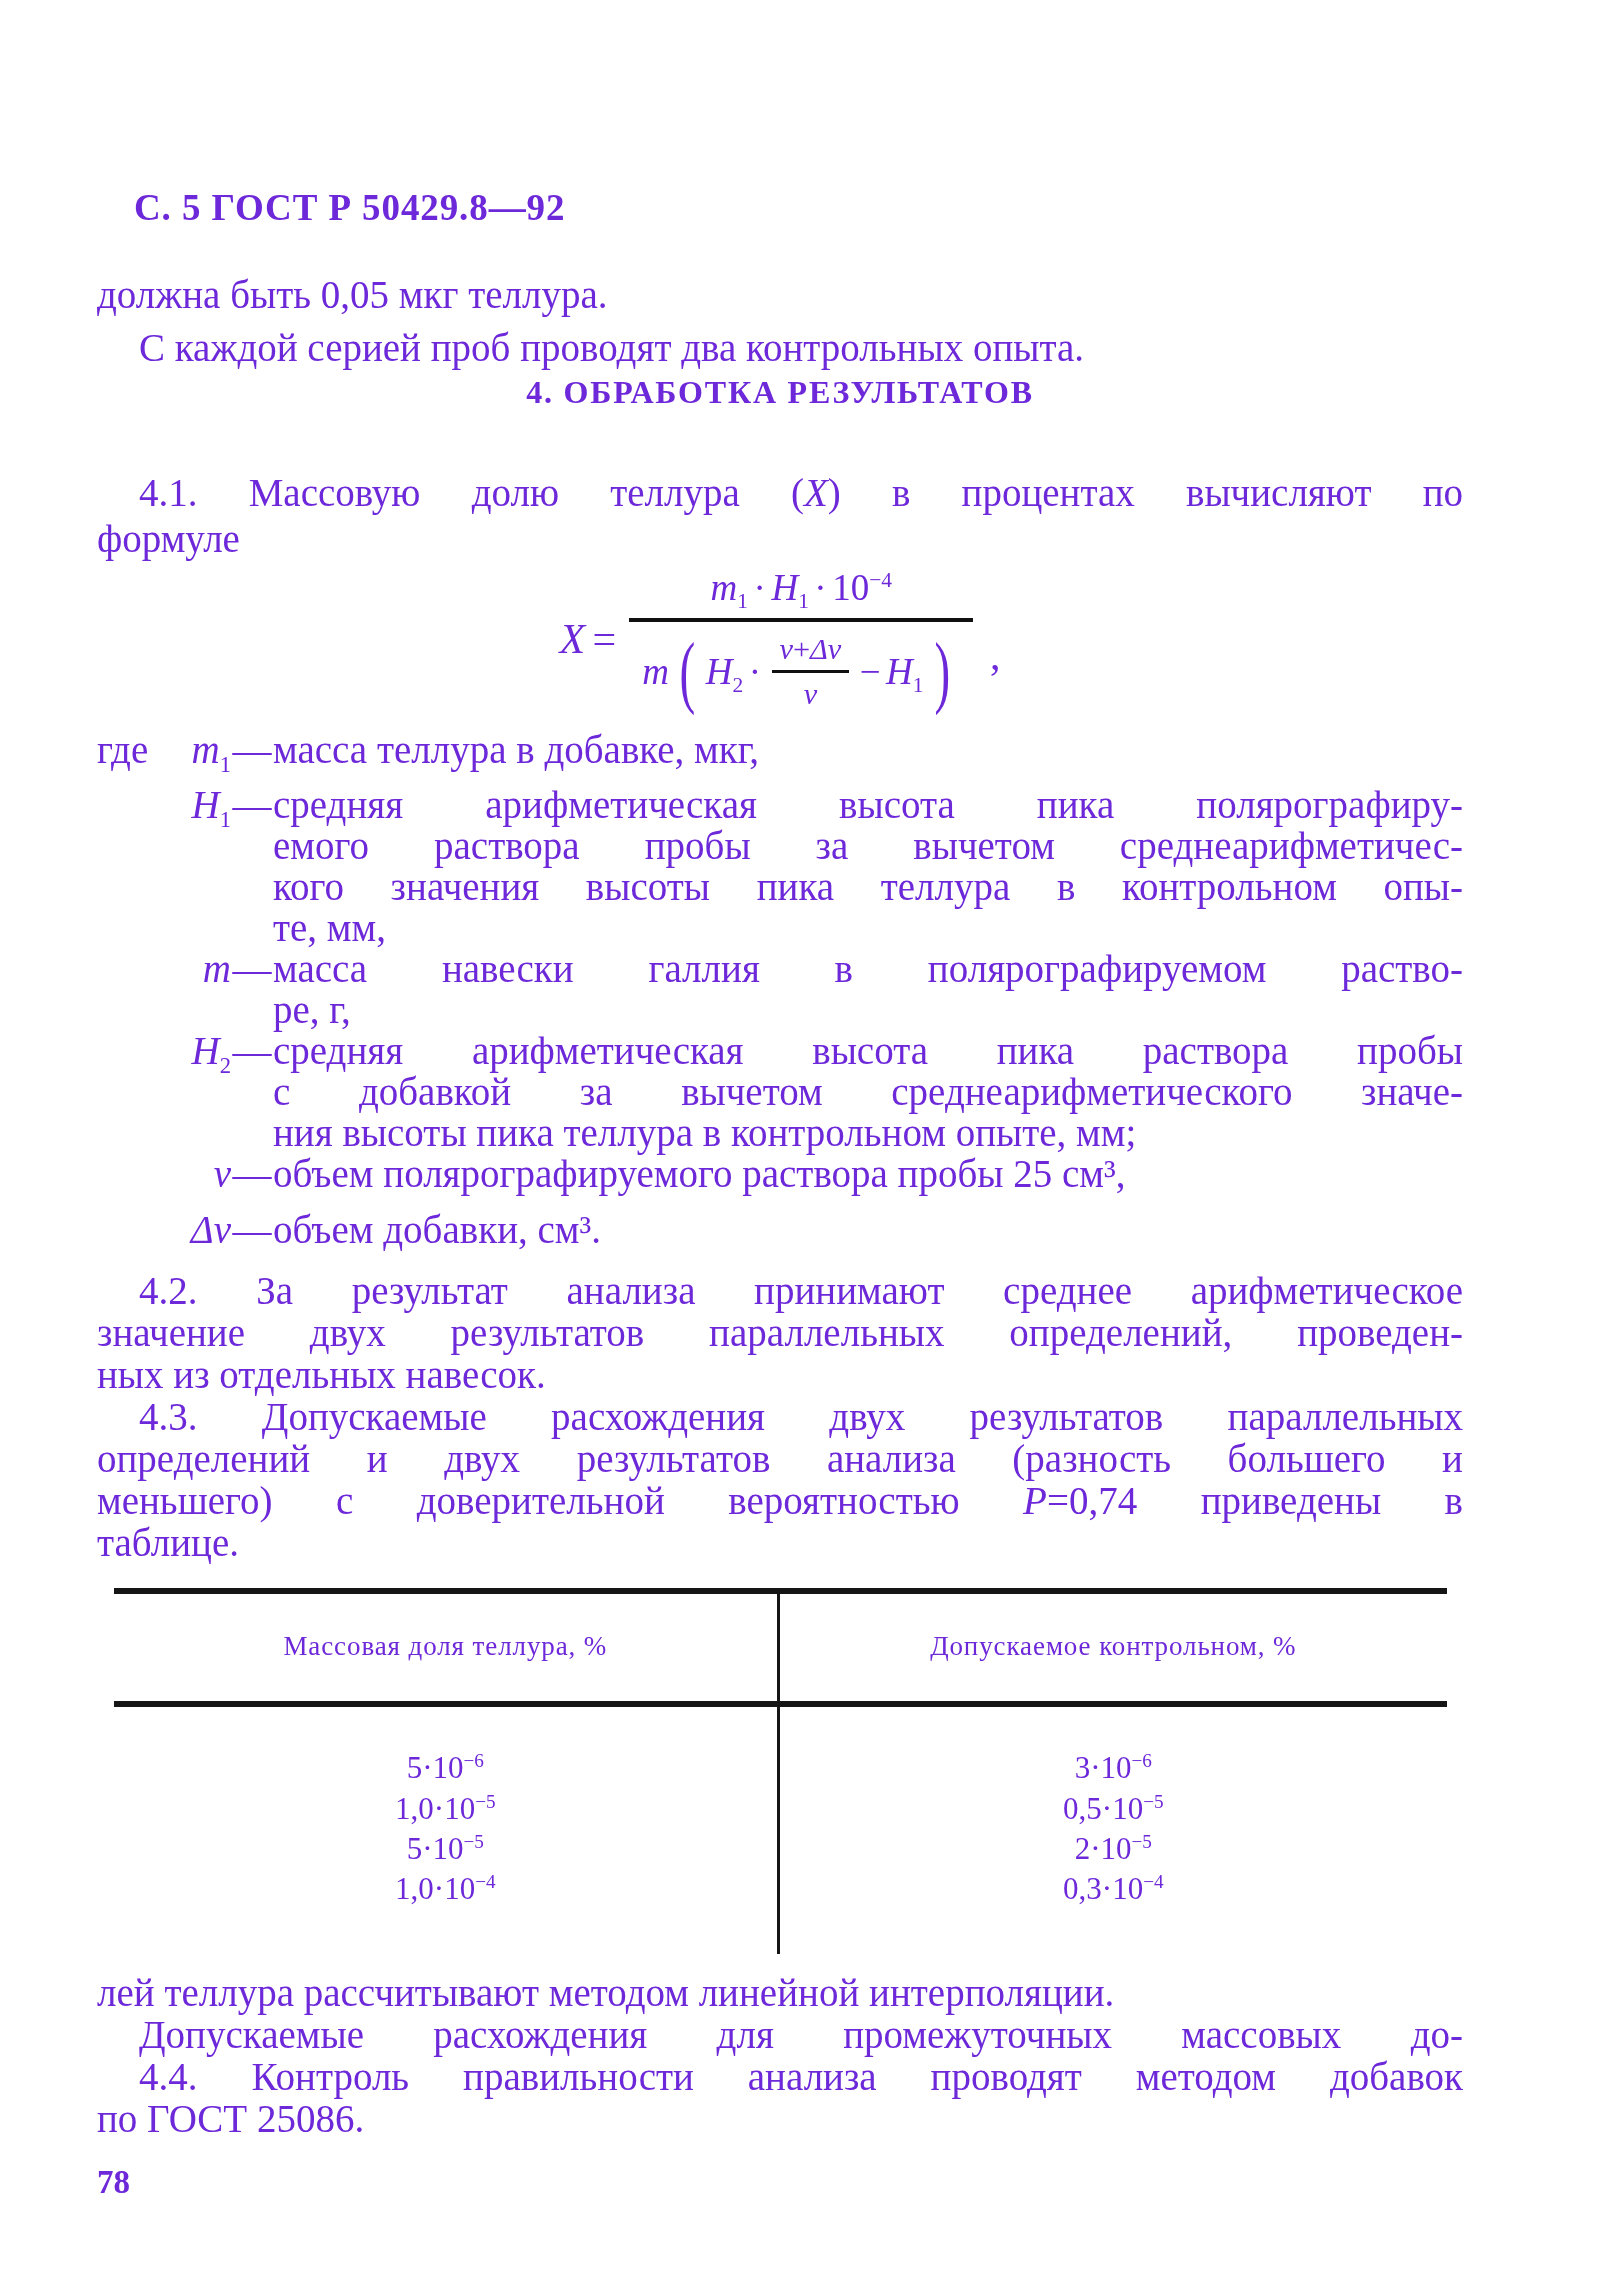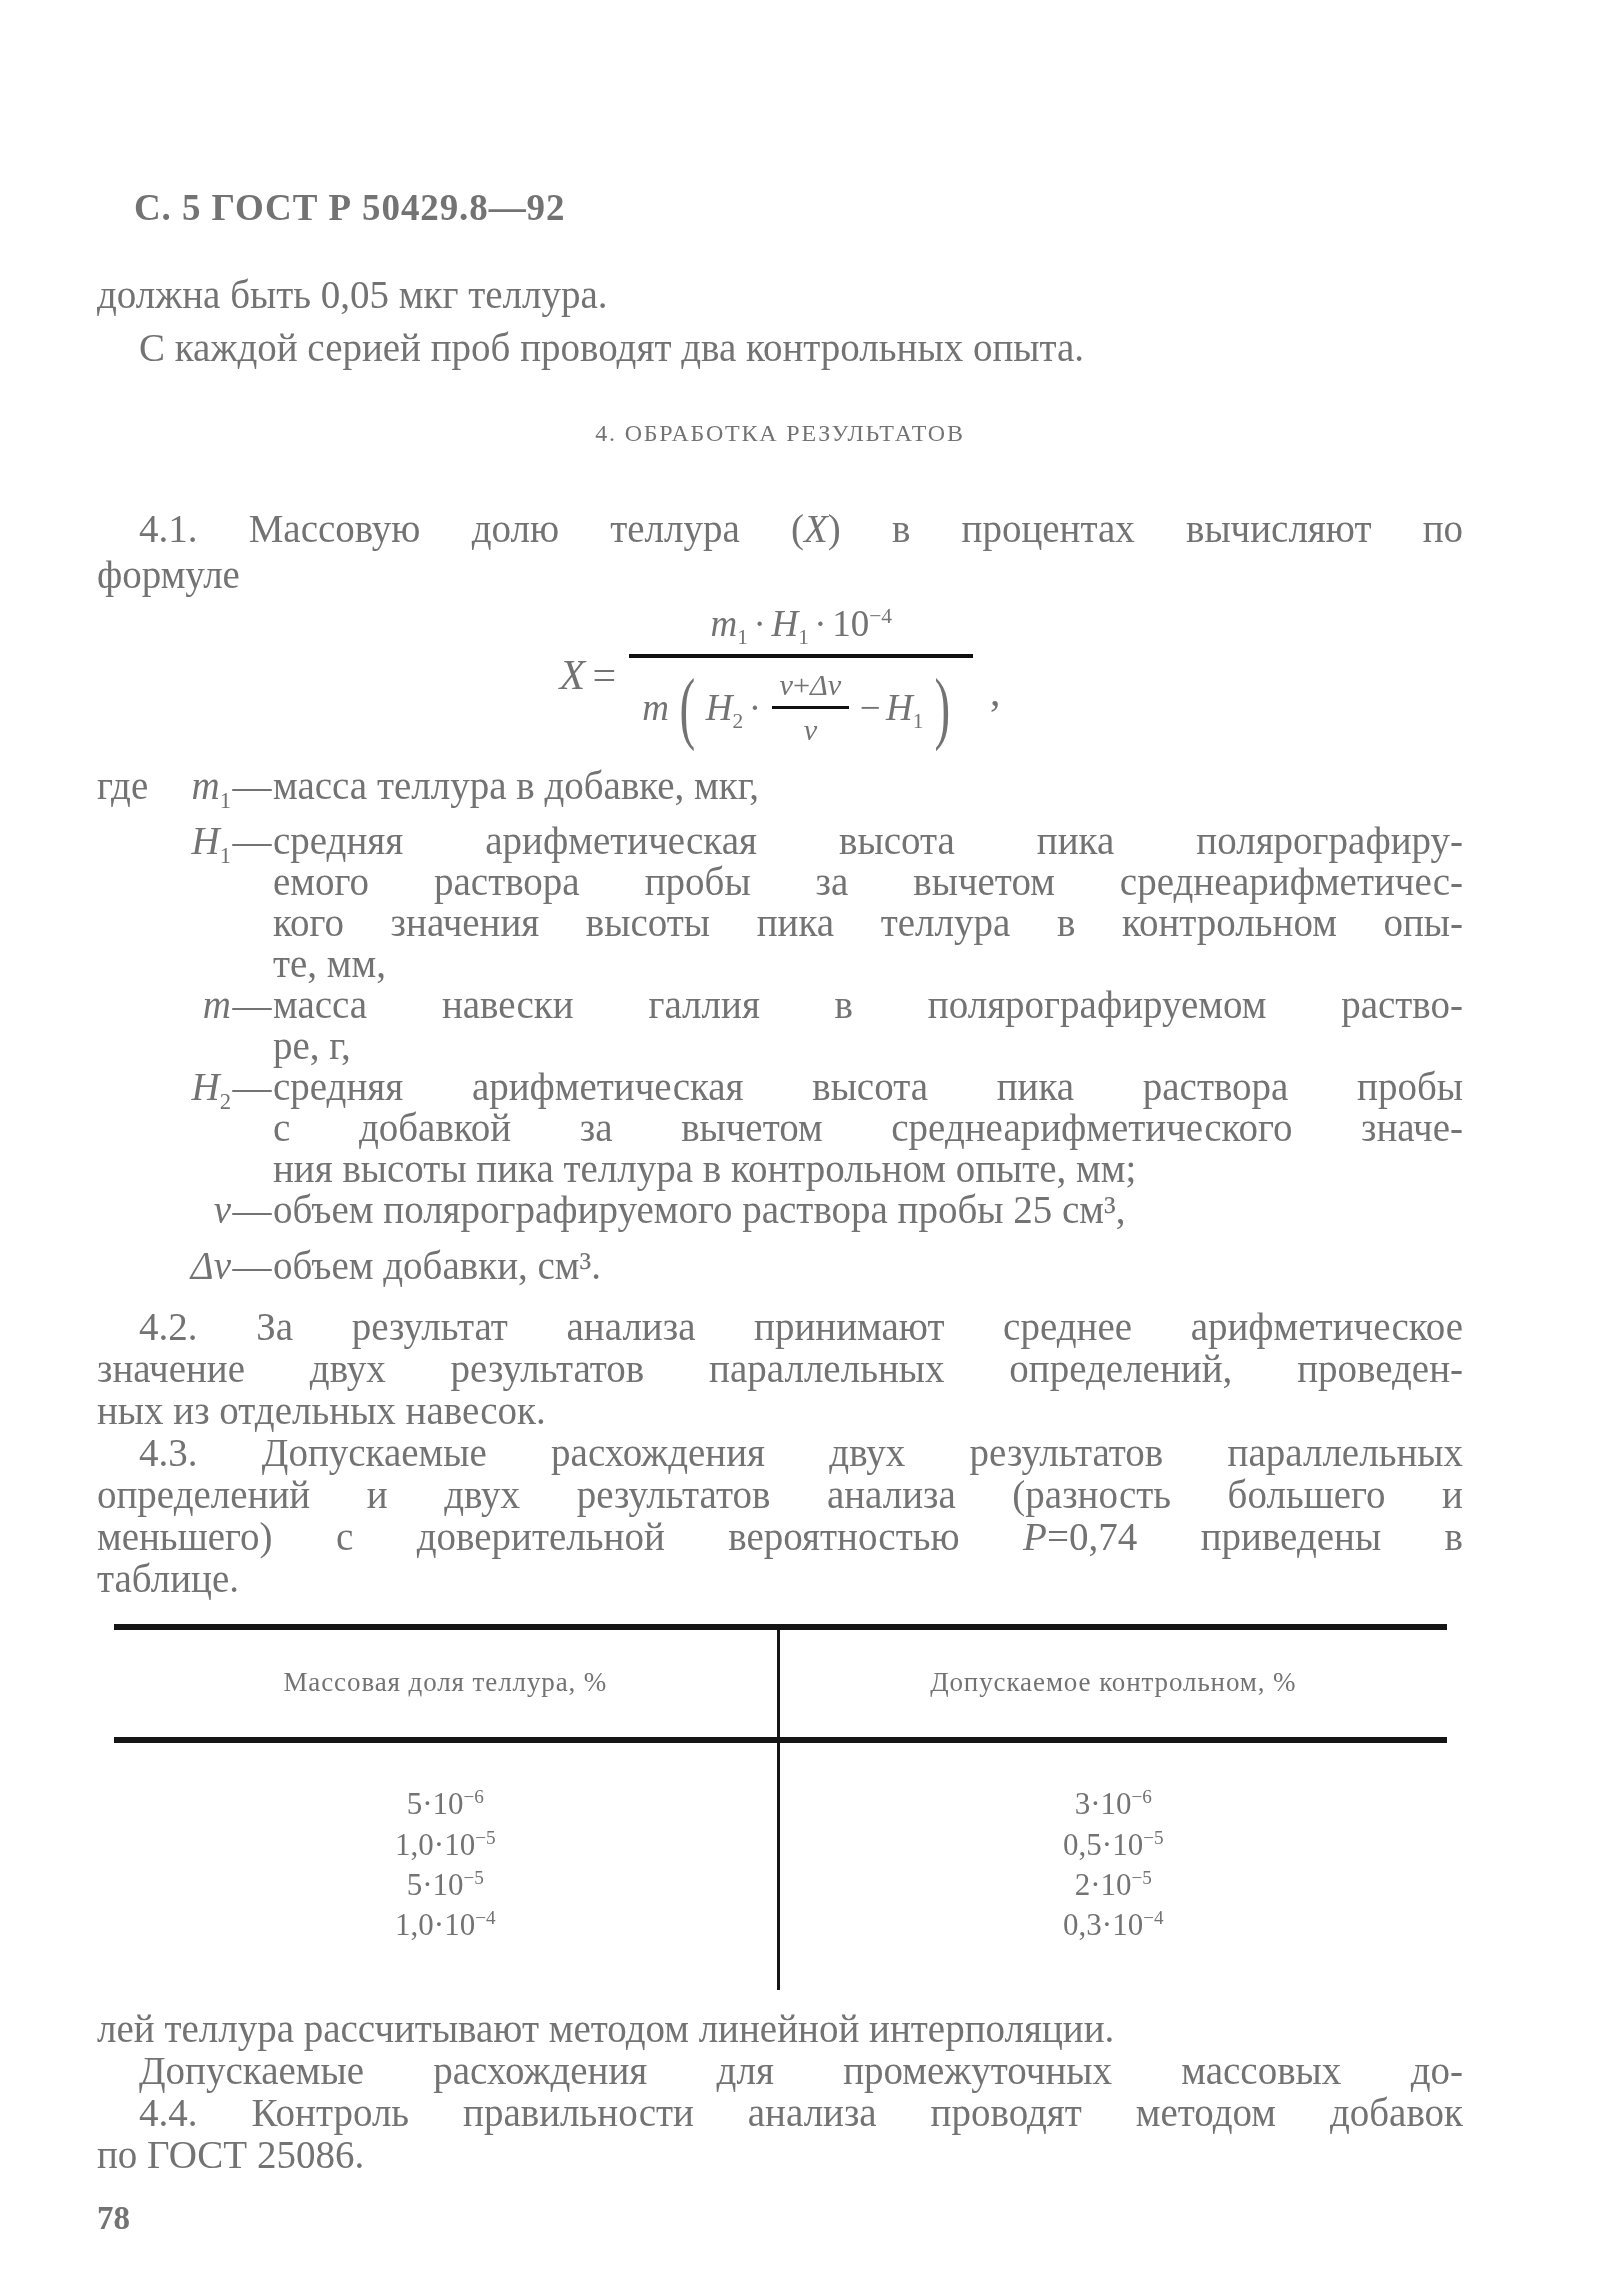--- a/index.html
+++ b/index.html
@@ -2,21 +2,21 @@
 <html style="font-size:14.8px"><head>
 <meta charset="utf-8">
 <style>
   * { box-sizing: border-box; }
   html, body { margin: 0; padding: 0; background: #ffffff; }
   .page {
     position: relative;
     width: 1616px;
     height: 2293px;
     background: #ffffff;
-    color: #737373;
+    color: #6d28d9;
     font-family: "Liberation Serif", "DejaVu Serif", serif;
     overflow: hidden;
   }
   .content {
     position: absolute;
     left: 97px;
     top: 0;
     width: 1366px;
   }
 
@@ -33,24 +33,23 @@
     font-weight: 700;
     letter-spacing: 0.9px;
     white-space: nowrap;
   }
 
   
   .intro { margin-top: 39px; font-size: 39px; line-height: 53px; }
 
   
   .section-title {
-    margin-top: 46px;
     text-align: center;
-    font-size: 24px;
-    font-weight: 400;
+    font-size: 32px;
+    font-weight: 700;
     letter-spacing: 1.8px;
   }
 
   
   .para  { font-size: 39px; line-height: 42px; }
   .para41 { margin-top: 59px; line-height: 46px; }
   .p42 { margin-top: 5.5px; }
   .closing { margin-top: 18.5px; line-height: 42px; }
 
   

